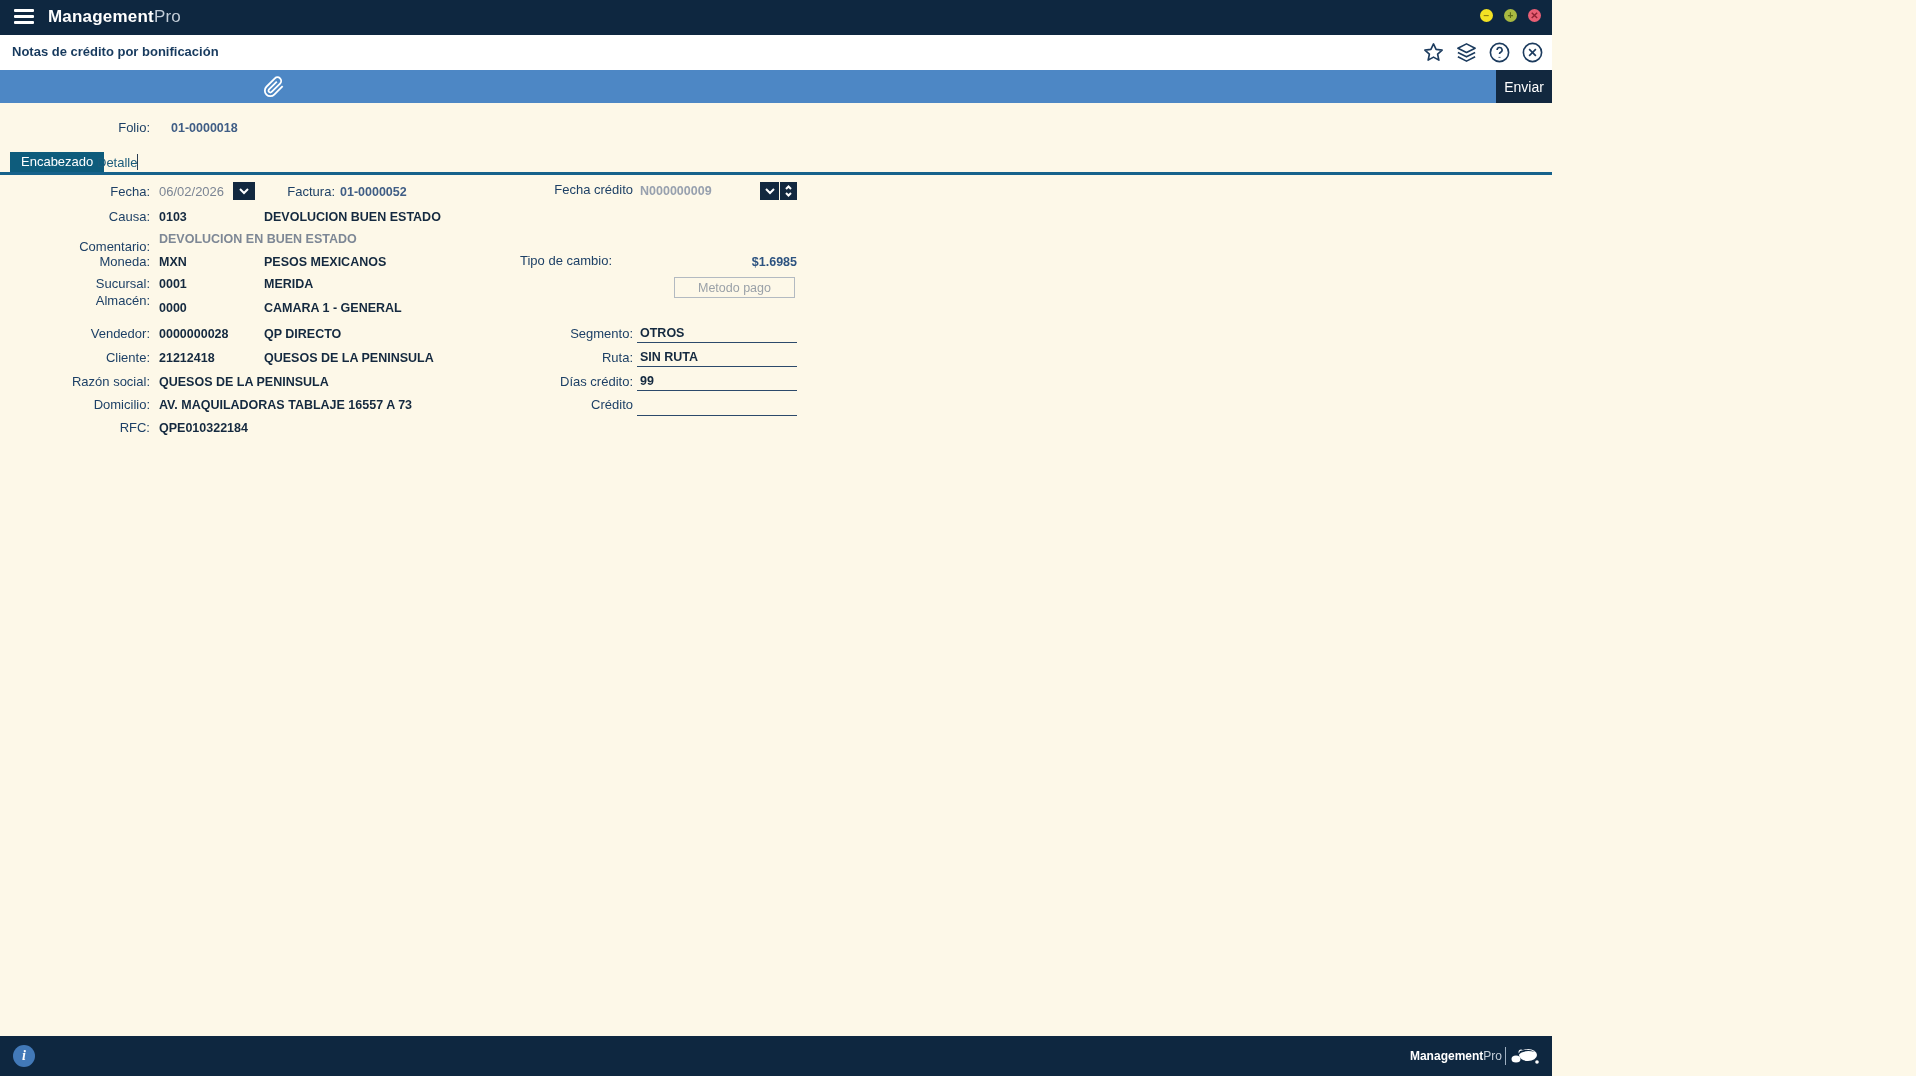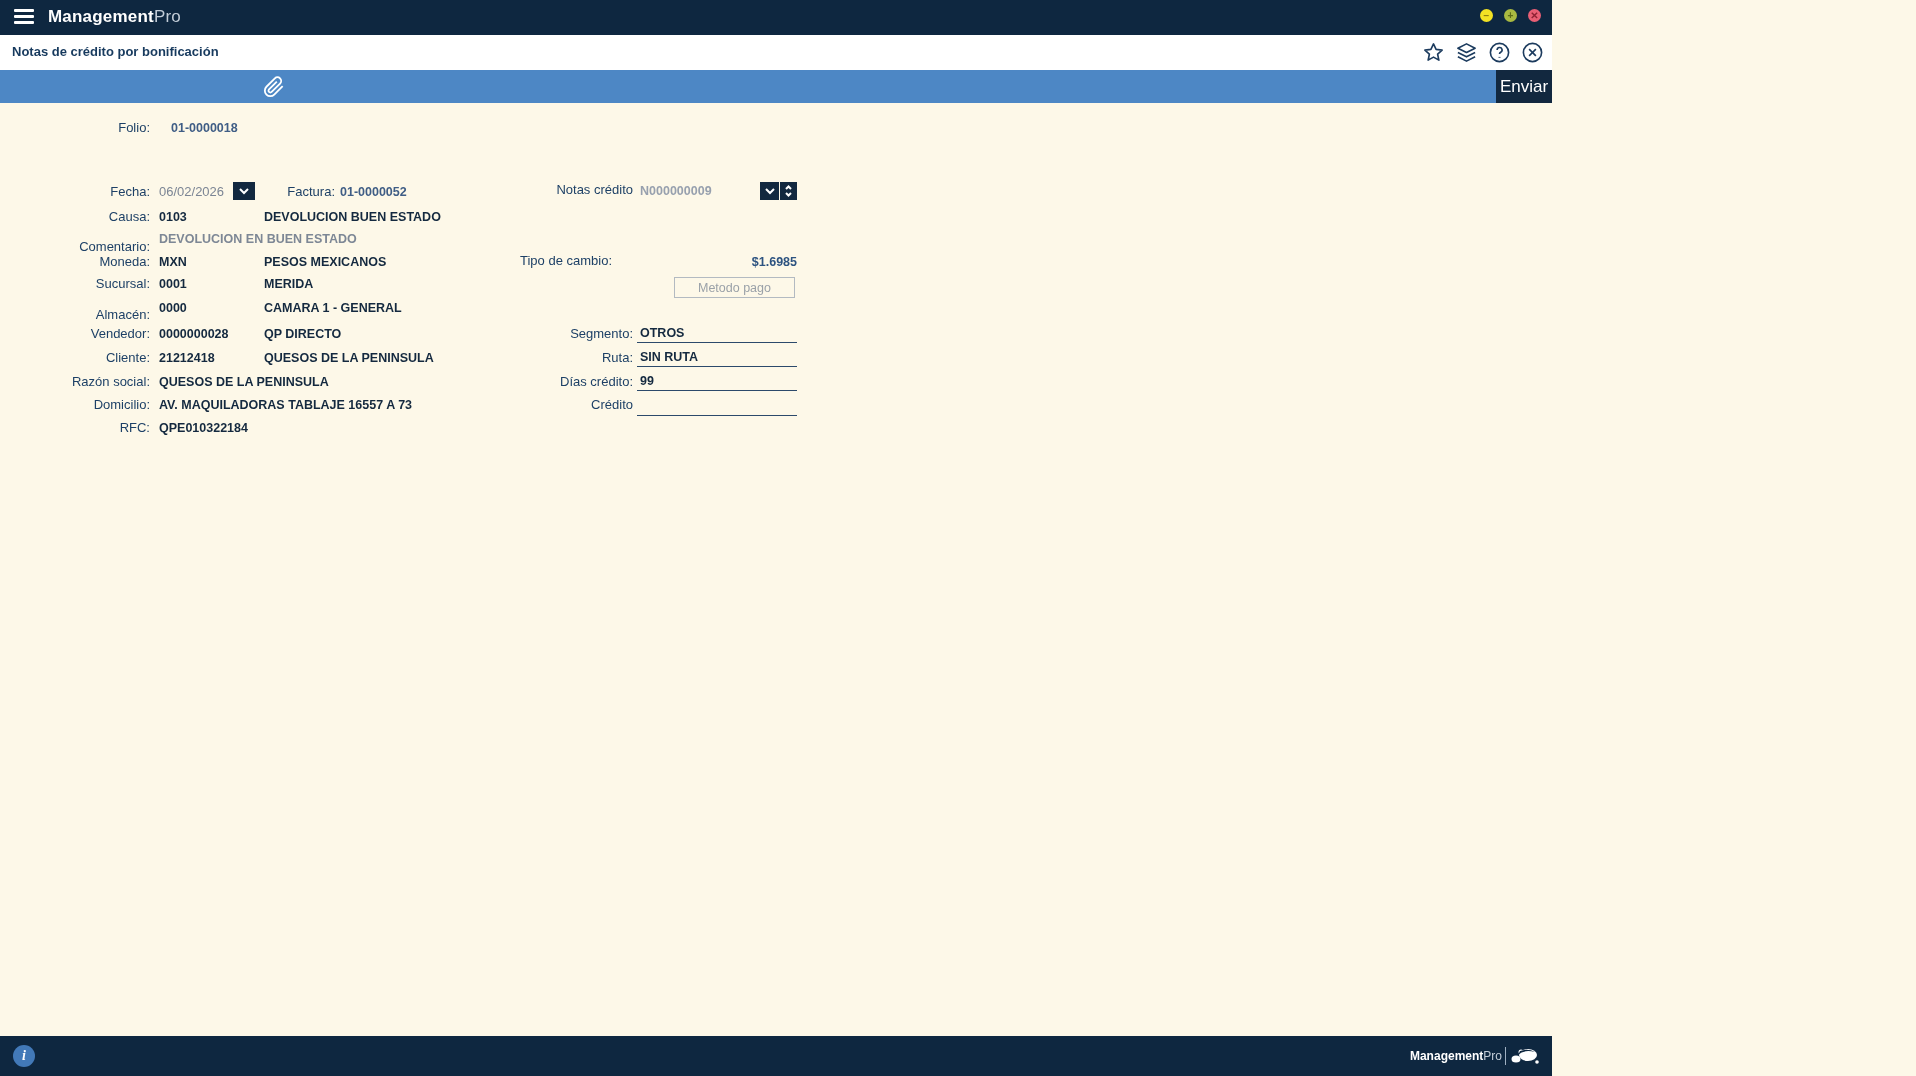--- a/index.html
+++ b/index.html
@@ -26,21 +26,21 @@
   .page-title { position:absolute; left:12px; top:9px; font-size:13px; font-weight:600; color:#173a5e; }
   .title-icons { position:absolute; right:8px; top:6px; display:flex; gap:10px; }
   .ticon { width:23px; height:23px; cursor:pointer; }
   .ticon svg { width:23px; height:23px; stroke:#1c3b5e; fill:none; stroke-width:1.7; }
 
   
   .toolbar { position:absolute; top:70px; left:0; width:100%; height:33px; background:#4d87c5; }
   .clip-btn { position:absolute; left:263px; top:6px; width:24px; height:22px; cursor:pointer; }
   .clip-btn svg { width:22px; height:22px; stroke:#ffffff; fill:none; stroke-width:2; }
   .send-btn { position:absolute; right:0; top:0; width:56px; height:33px; background:#12283f;
-    color:#ffffff; font-size:17px; border:none; cursor:pointer; font-family:inherit; }
+    color:#ffffff; font-size:14px; border:none; cursor:pointer; font-family:inherit; }
 
   
   .content { position:absolute; top:103px; left:0; width:100%; height:933px; background:#fdf8e8; }
 
   .lbl { position:absolute; left:0; width:150px; text-align:right; font-size:13px;
          color:#1d4066; height:16px; line-height:16px; }
   .rlbl { position:absolute; left:433px; width:200px; text-align:right; font-size:13px;
           color:#1d4066; height:16px; line-height:16px; }
   .val { position:absolute; font-size:12.5px; font-weight:bold; color:#14293f;
          height:16px; line-height:16px; white-space:nowrap; }
@@ -145,33 +145,39 @@
         </svg>
     </div>
     <button class="send-btn">Enviar</button>
   </div>
 
   <div class="content">
 
     <div class="lbl" style="top:17px;">Folio:</div>
     <div class="val id" style="left:159px; top:17px;margin-left:12px;">01-0000018</div>
 
+    <div class="tabstrip">
+      <div class="tab-active">Encabezado</div>
+      <div class="tab-idle">Detalle</div>
+      <div class="caret"></div>
+      <div class="tabline"></div>
+    </div>
 
     <div class="lbl" style="top:81px;">Fecha:</div>
     <div class="val date" style="left:159px; top:81px;">06/02/2026</div>
     <button class="ddbtn" style="left:233px; top:79px;">
       <svg viewBox="0 0 12 12">
           <polyline points="2,4 6,8 10,4"></polyline>
         </svg>
     </button>
 
     <div class="lbl" style="left:185px; top:81px;">Factura:</div>
     <div class="val id" style="left:340px; top:81px;">01-0000052</div>
 
-    <div class="rlbl" style="top:79px;">Notas crédito</div>
+    <div class="rlbl" style="top:79px;">Fecha crédito</div>
     <div class="val ncred" style="left:640px; top:80px;">N000000009</div>
     <button class="ddbtn" style="left:760px; top:79px; width:19px;">
       <svg viewBox="0 0 12 12">
           <polyline points="2,4 6,8 10,4"></polyline>
         </svg>
     </button>
     <button class="ddbtn spbtn" style="left:780px; top:79px; width:17px;">
       <svg viewBox="0 0 9 12">
           <polyline points="2,4 4.5,1.5 7,4"></polyline>
           <polyline points="2,8 4.5,10.5 7,8"></polyline>
@@ -189,21 +195,21 @@
     <div class="val" style="left:159px; top:151px;">MXN</div>
     <div class="val" style="left:264px; top:151px;">PESOS MEXICANOS</div>
     <div class="rlbl" style="left:412px; width:200px; top:150px;">Tipo de cambio:</div>
     <div class="val rate" style="left:637px; width:160px; top:151px; text-align:right;">$1.6985</div>
 
     <div class="lbl" style="top:173px;">Sucursal:</div>
     <div class="val" style="left:159px; top:173px;">0001</div>
     <div class="val" style="left:264px; top:173px;">MERIDA</div>
     <button class="mp-btn" disabled="">Metodo pago</button>
 
-    <div class="lbl" style="top:204px;padding-left:20px;">Almacén:</div>
+    <div class="lbl" style="top:190px;padding-left:20px;">Almacén:</div>
     <div class="val" style="left:159px; top:197px;">0000</div>
     <div class="val" style="left:264px; top:197px;">CAMARA 1 - GENERAL</div>
 
     <div class="lbl" style="top:223px;">Vendedor:</div>
     <div class="val" style="left:159px; top:223px;">0000000028</div>
     <div class="val" style="left:264px; top:223px;">QP DIRECTO</div>
     <div class="rlbl" style="top:223px;">Segmento:</div>
     <div class="ufield" style="top:222px;">OTROS</div>
 
     <div class="lbl" style="top:247px;">Cliente:</div>

